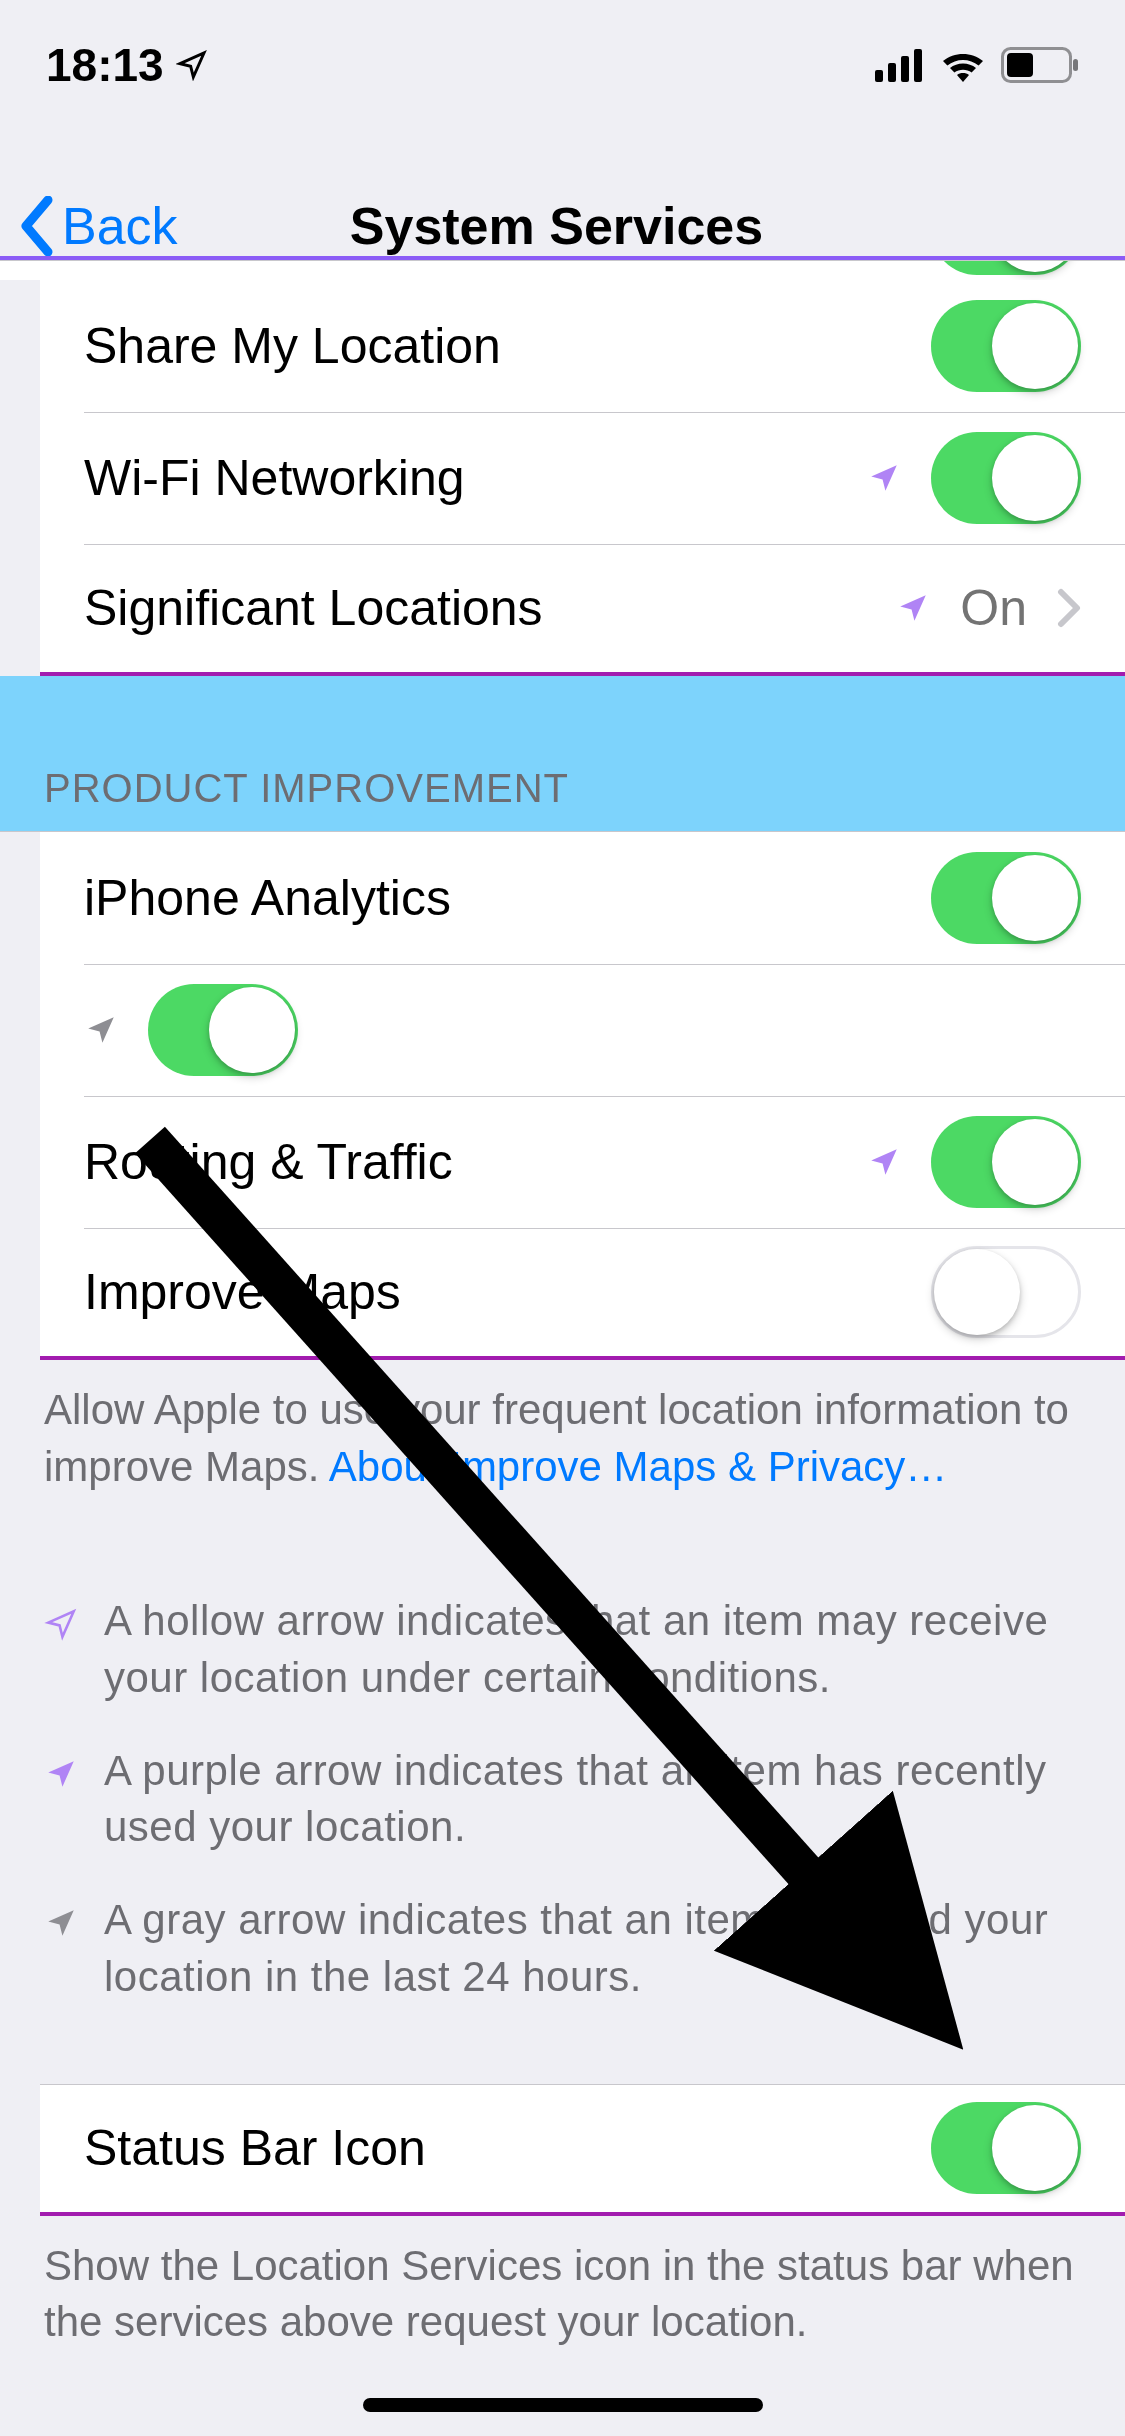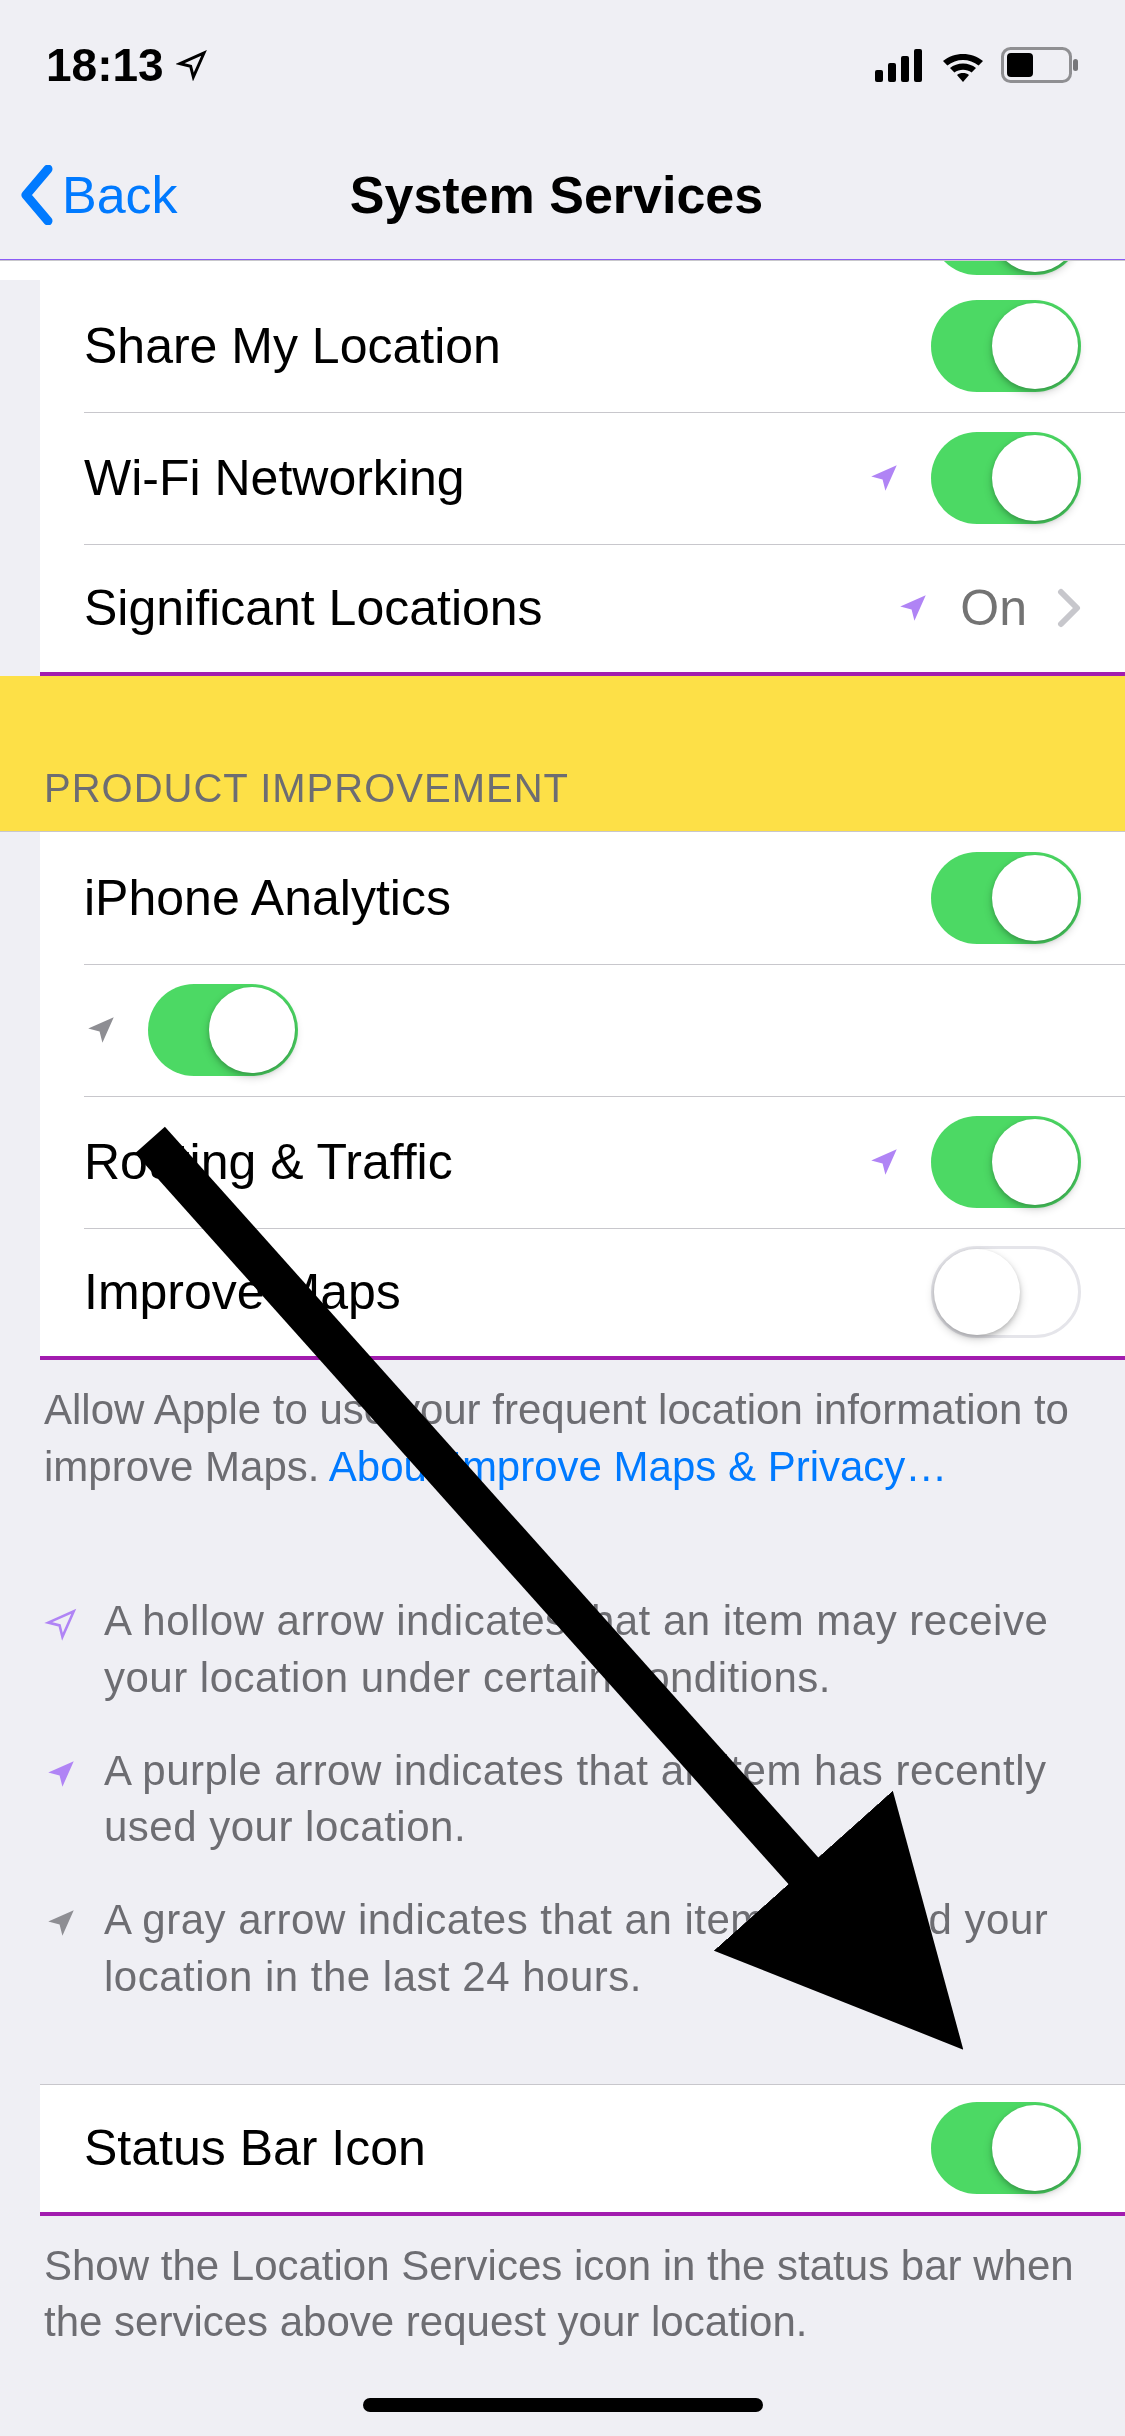--- a/index.html
+++ b/index.html
@@ -24,23 +24,23 @@
     gap: 20px;
   }
   .status-left { display: flex; align-items: center; gap: 12px; }
   .status-right { display: flex; align-items: center; gap: 14px; }
   .status-right svg { display: block; }
 
   
   .nav-bar {
     height: 130px;
     display: flex;
-    align-items: center;
-    position: relative;
-    border-bottom: 1px solid #8b5cf6;
+    align-items: flex-end;
+    position: relative;
+    border-bottom: 4px solid #8b5cf6;
   }
   .nav-back {
     display: flex;
     align-items: center;
     color: #007aff;
     font-size: 52px;
     padding-left: 20px;
     gap: 6px;
     font-weight: 400;
   }
@@ -86,21 +86,21 @@
     overflow: hidden;
   }
   .row-partial .switch { position: absolute; right: 44px; top: -78px; }
 
   
   .section-header {
     padding: 90px 44px 20px 44px;
     font-size: 40px;
     color: #6d6d72;
     letter-spacing: 1px;
-    background: #fde047;
+    background: #7dd3fc;
     border-bottom: 1px solid #c8c7cc;
   }
   .group-top { border-top: 1px solid #c8c7cc; }
   .group-bottom { border-bottom: 4px solid #a21caf; }
 
   
   .switch {
     width: 150px;
     height: 92px;
     border-radius: 46px;

